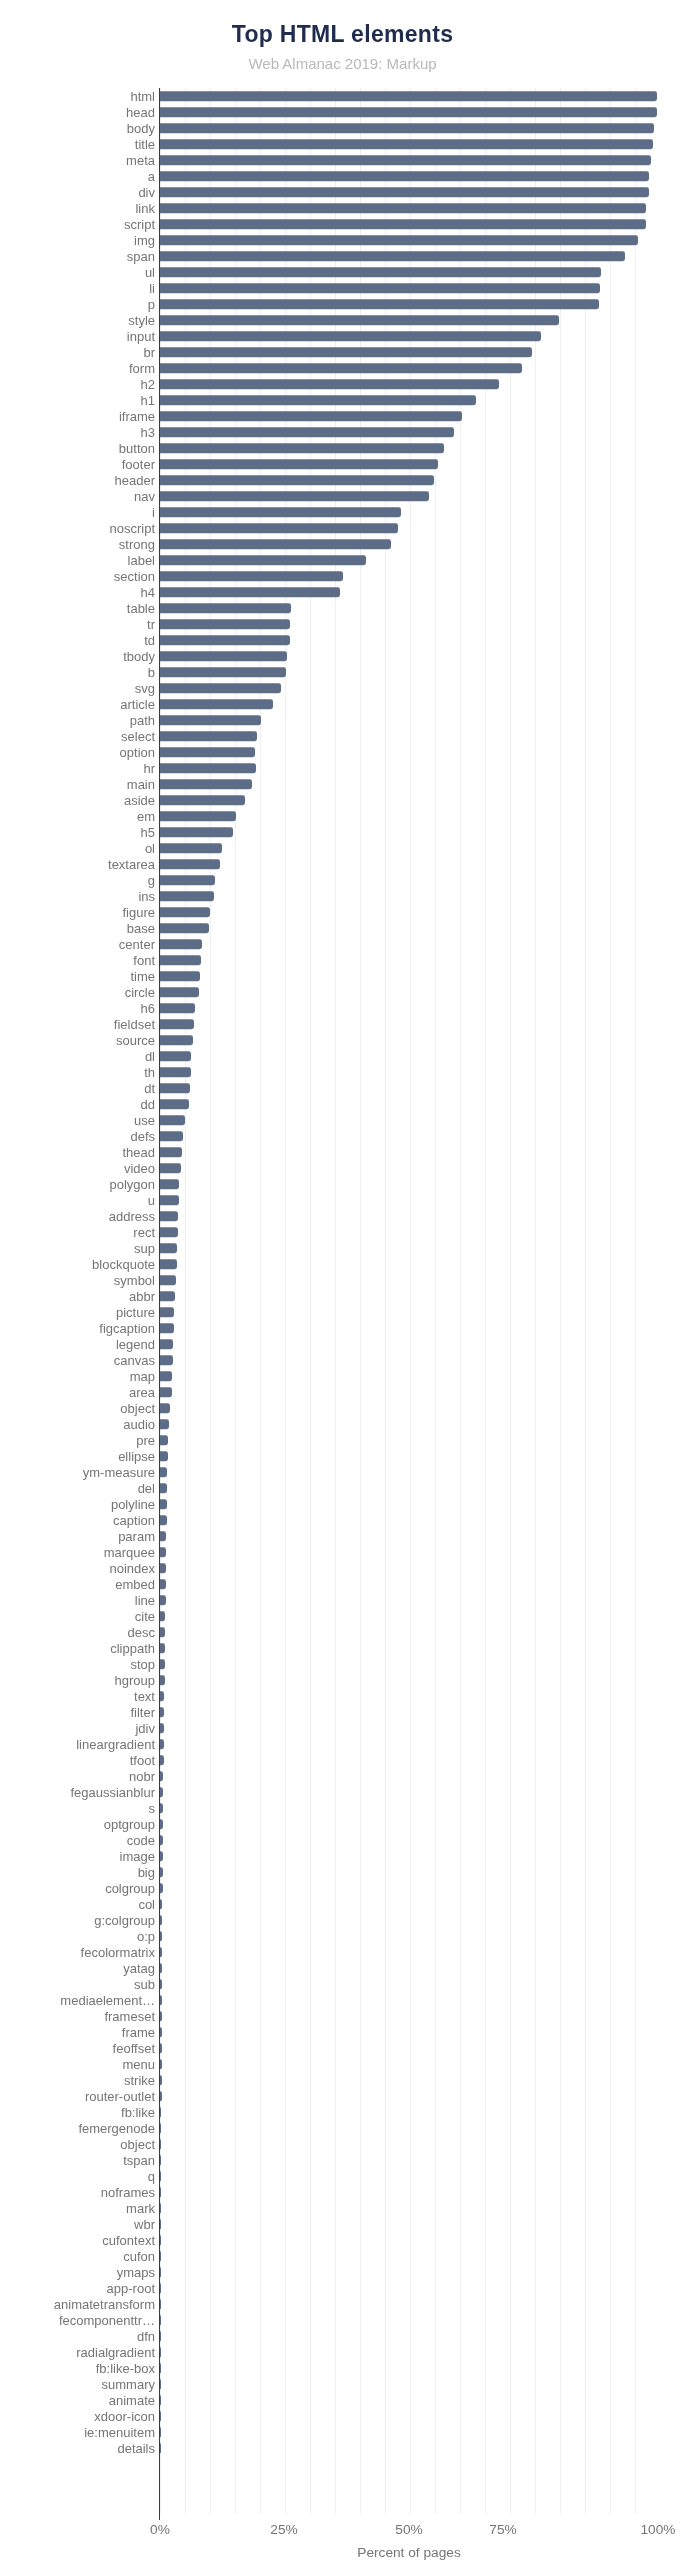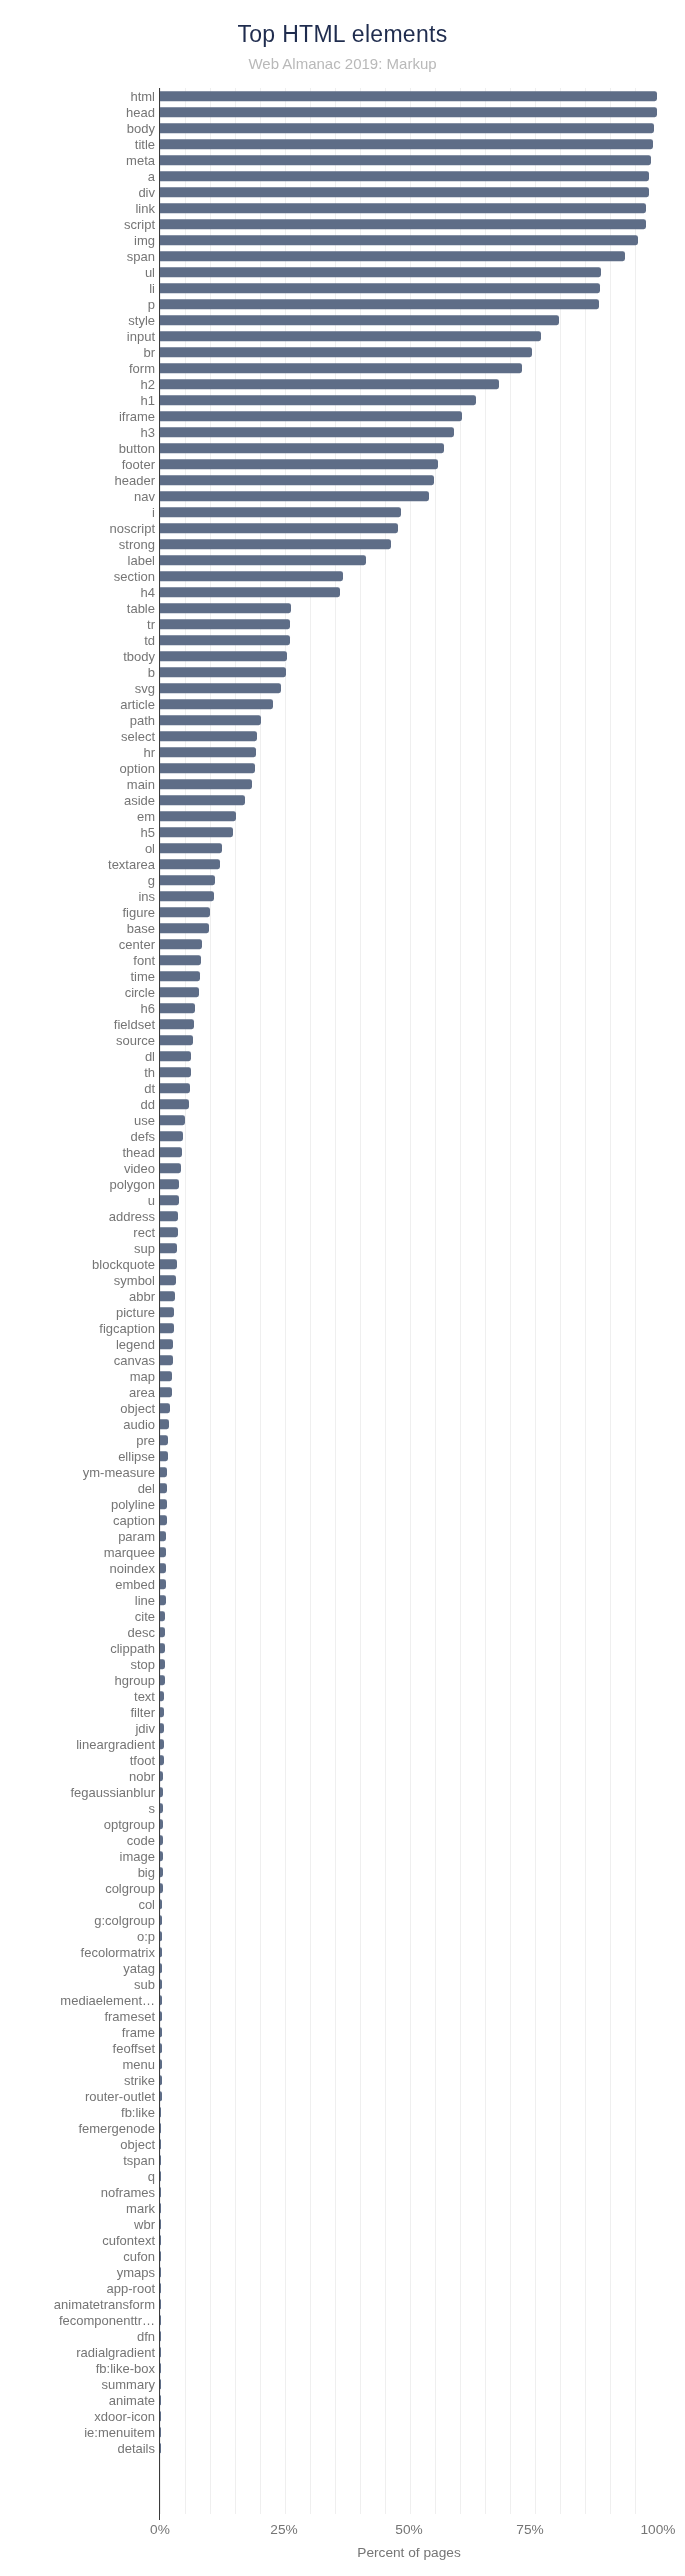--- a/index.html
+++ b/index.html
@@ -3,21 +3,21 @@
 <meta charset="utf-8">
 <style>
   html,body { margin:0; padding:0; background:#ffffff; }
   body {
     width:685px; height:2576px; position:relative; overflow:hidden;
     font-family:"Liberation Sans", sans-serif;
     -webkit-font-smoothing:antialiased;
   }
   .header { text-align:center; padding-top:20.6px; }
   .chart-title {
-    font-size:23px; line-height:27px; font-weight:400; color:#1f2c4e;
+    font-size:23px; line-height:27px; font-weight:700; color:#1f2c4e;
     letter-spacing:0.3px; margin:0;
   }
   .chart-subtitle {
     font-size:15px; line-height:17px; font-weight:400; color:#b9b9b9;
     margin:7.4px 0 0 0;
   }
   #chart { position:absolute; left:0; top:88px; width:685px; height:2426px; }
   #grid {
     position:absolute; left:160px; top:0; width:500px; height:2426px;
     background:repeating-linear-gradient(to right, #efefef 0 1.1px, transparent 1.1px 25px);
@@ -301,29 +301,29 @@
           <div class="bar" style="width: 101px;"></div>
         </div>
       </div>
       <div class="row">
         <div class="row-label">select</div>
         <div class="row-track">
           <div class="bar" style="width: 97px;"></div>
         </div>
       </div>
       <div class="row">
+        <div class="row-label">option</div>
+        <div class="row-track">
+          <div class="bar" style="width: 95px;"></div>
+        </div>
+      </div>
+      <div class="row">
         <div class="row-label">hr</div>
         <div class="row-track">
           <div class="bar" style="width: 96px;"></div>
-        </div>
-      </div>
-      <div class="row">
-        <div class="row-label">option</div>
-        <div class="row-track">
-          <div class="bar" style="width: 95px;"></div>
         </div>
       </div>
       <div class="row">
         <div class="row-label">main</div>
         <div class="row-track">
           <div class="bar" style="width: 92px;"></div>
         </div>
       </div>
       <div class="row">
         <div class="row-label">aside</div>
@@ -949,17 +949,17 @@
           <div class="bar" style="width: 0.1px;"></div>
         </div>
       </div>
     </div>
 </div>
 
 <div id="xticks">
     <span class="xtick" style="left: 160px;">0%</span>
     <span class="xtick" style="left: 284px;">25%</span>
     <span class="xtick" style="left: 409px;">50%</span>
-    <span class="xtick" style="left: 530px;">75%</span>
+    <span class="xtick" style="left: 503px;">75%</span>
     <span class="xtick" style="left: 658px;">100%</span>
   </div>
 <div class="x-axis-title">Percent of pages</div>
 
 
 </body></html>

